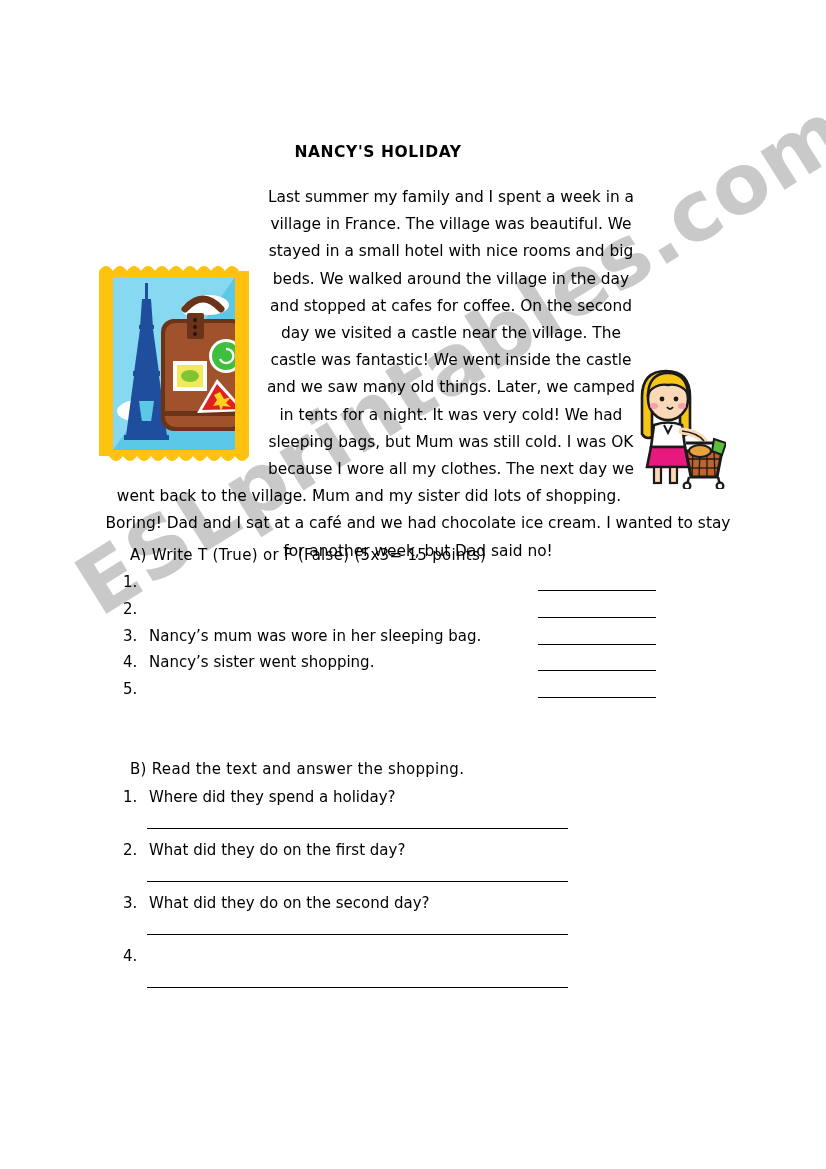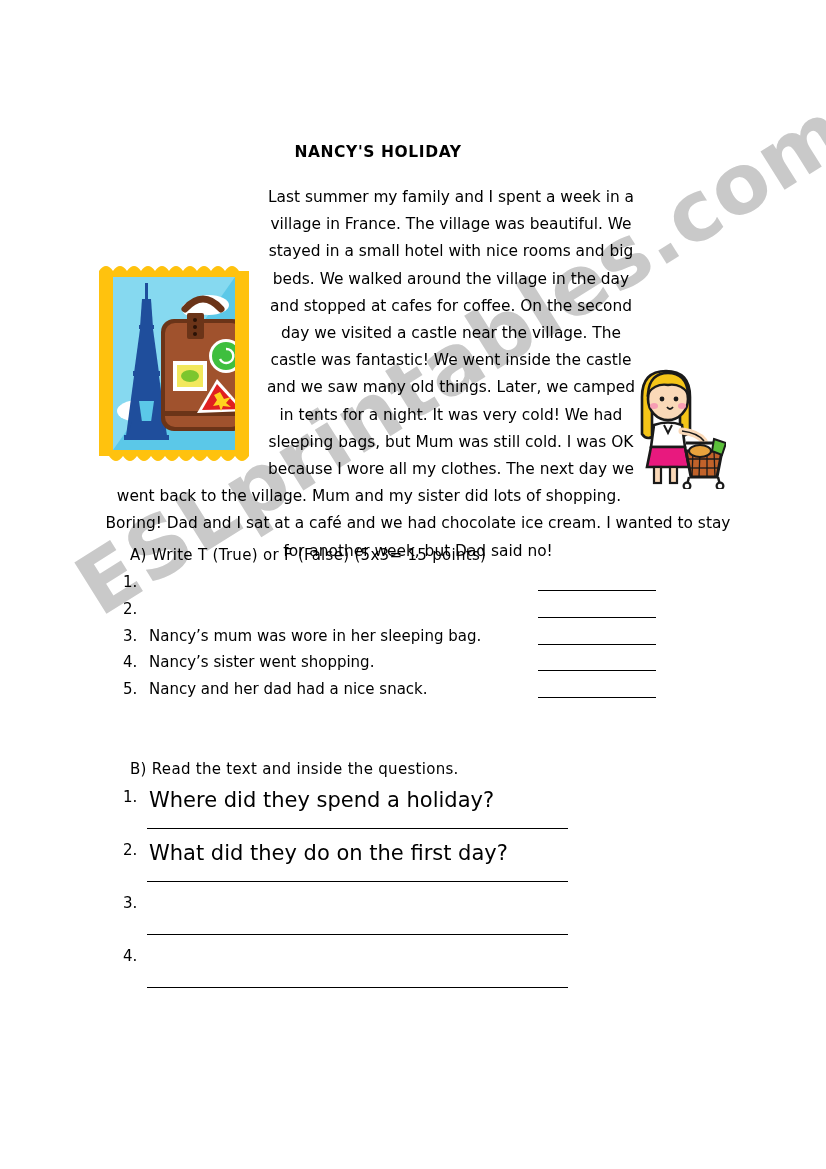--- a/index.html
+++ b/index.html
@@ -169,21 +169,21 @@
     top: 0;
     font-family: "DejaVu Sans", sans-serif;
     font-size: 15px;
     color: #000000;
   }
   .q-text {
     position: absolute;
     left: 26px;
     top: 0;
     font-family: "DejaVu Sans", sans-serif;
-    font-size: 21px;
+    font-size: 15px;
     color: #000000;
     white-space: nowrap;
   }
   .q-blank {
     position: absolute;
     left: 24px;
     top: 40px;
     width: 421px;
     border-bottom: 1.6px solid #000000;
   }
@@ -330,40 +330,40 @@
         <span class="tf-text">Nancy’s mum was wore in her sleeping bag.</span>
         <span class="tf-blank"></span>
       </div>
       <div class="tf-row">
         <span class="tf-num">4.</span>
         <span class="tf-text">Nancy’s sister went shopping.</span>
         <span class="tf-blank"></span>
       </div>
       <div class="tf-row">
         <span class="tf-num">5.</span>
-        <span class="tf-text">Nancy and her dad had a nice snack.</span>
-        <span class="tf-blank"></span>
-      </div>
-    </div>
-
-    <div class="section-head" id="sectionB-head">B) Read the text and inside the questions.</div>
+        <span class="tf-blank"></span>
+      </div>
+    </div>
+
+    <div class="section-head" id="sectionB-head">B) Read the text and answer the shopping.</div>
 
     <div class="q-list">
       <div class="q-item">
         <span class="q-num">1.</span>
         <span class="q-text">Where did they spend a holiday?</span>
         <span class="q-blank"></span>
       </div>
       <div class="q-item">
         <span class="q-num">2.</span>
         <span class="q-text">What did they do on the first day?</span>
         <span class="q-blank"></span>
       </div>
       <div class="q-item">
         <span class="q-num">3.</span>
+        <span class="q-text">What did they do on the second day?</span>
         <span class="q-blank"></span>
       </div>
       <div class="q-item">
         <span class="q-num">4.</span>
         <span class="q-blank"></span>
       </div>
     </div>
 
   </div>
 </div>

